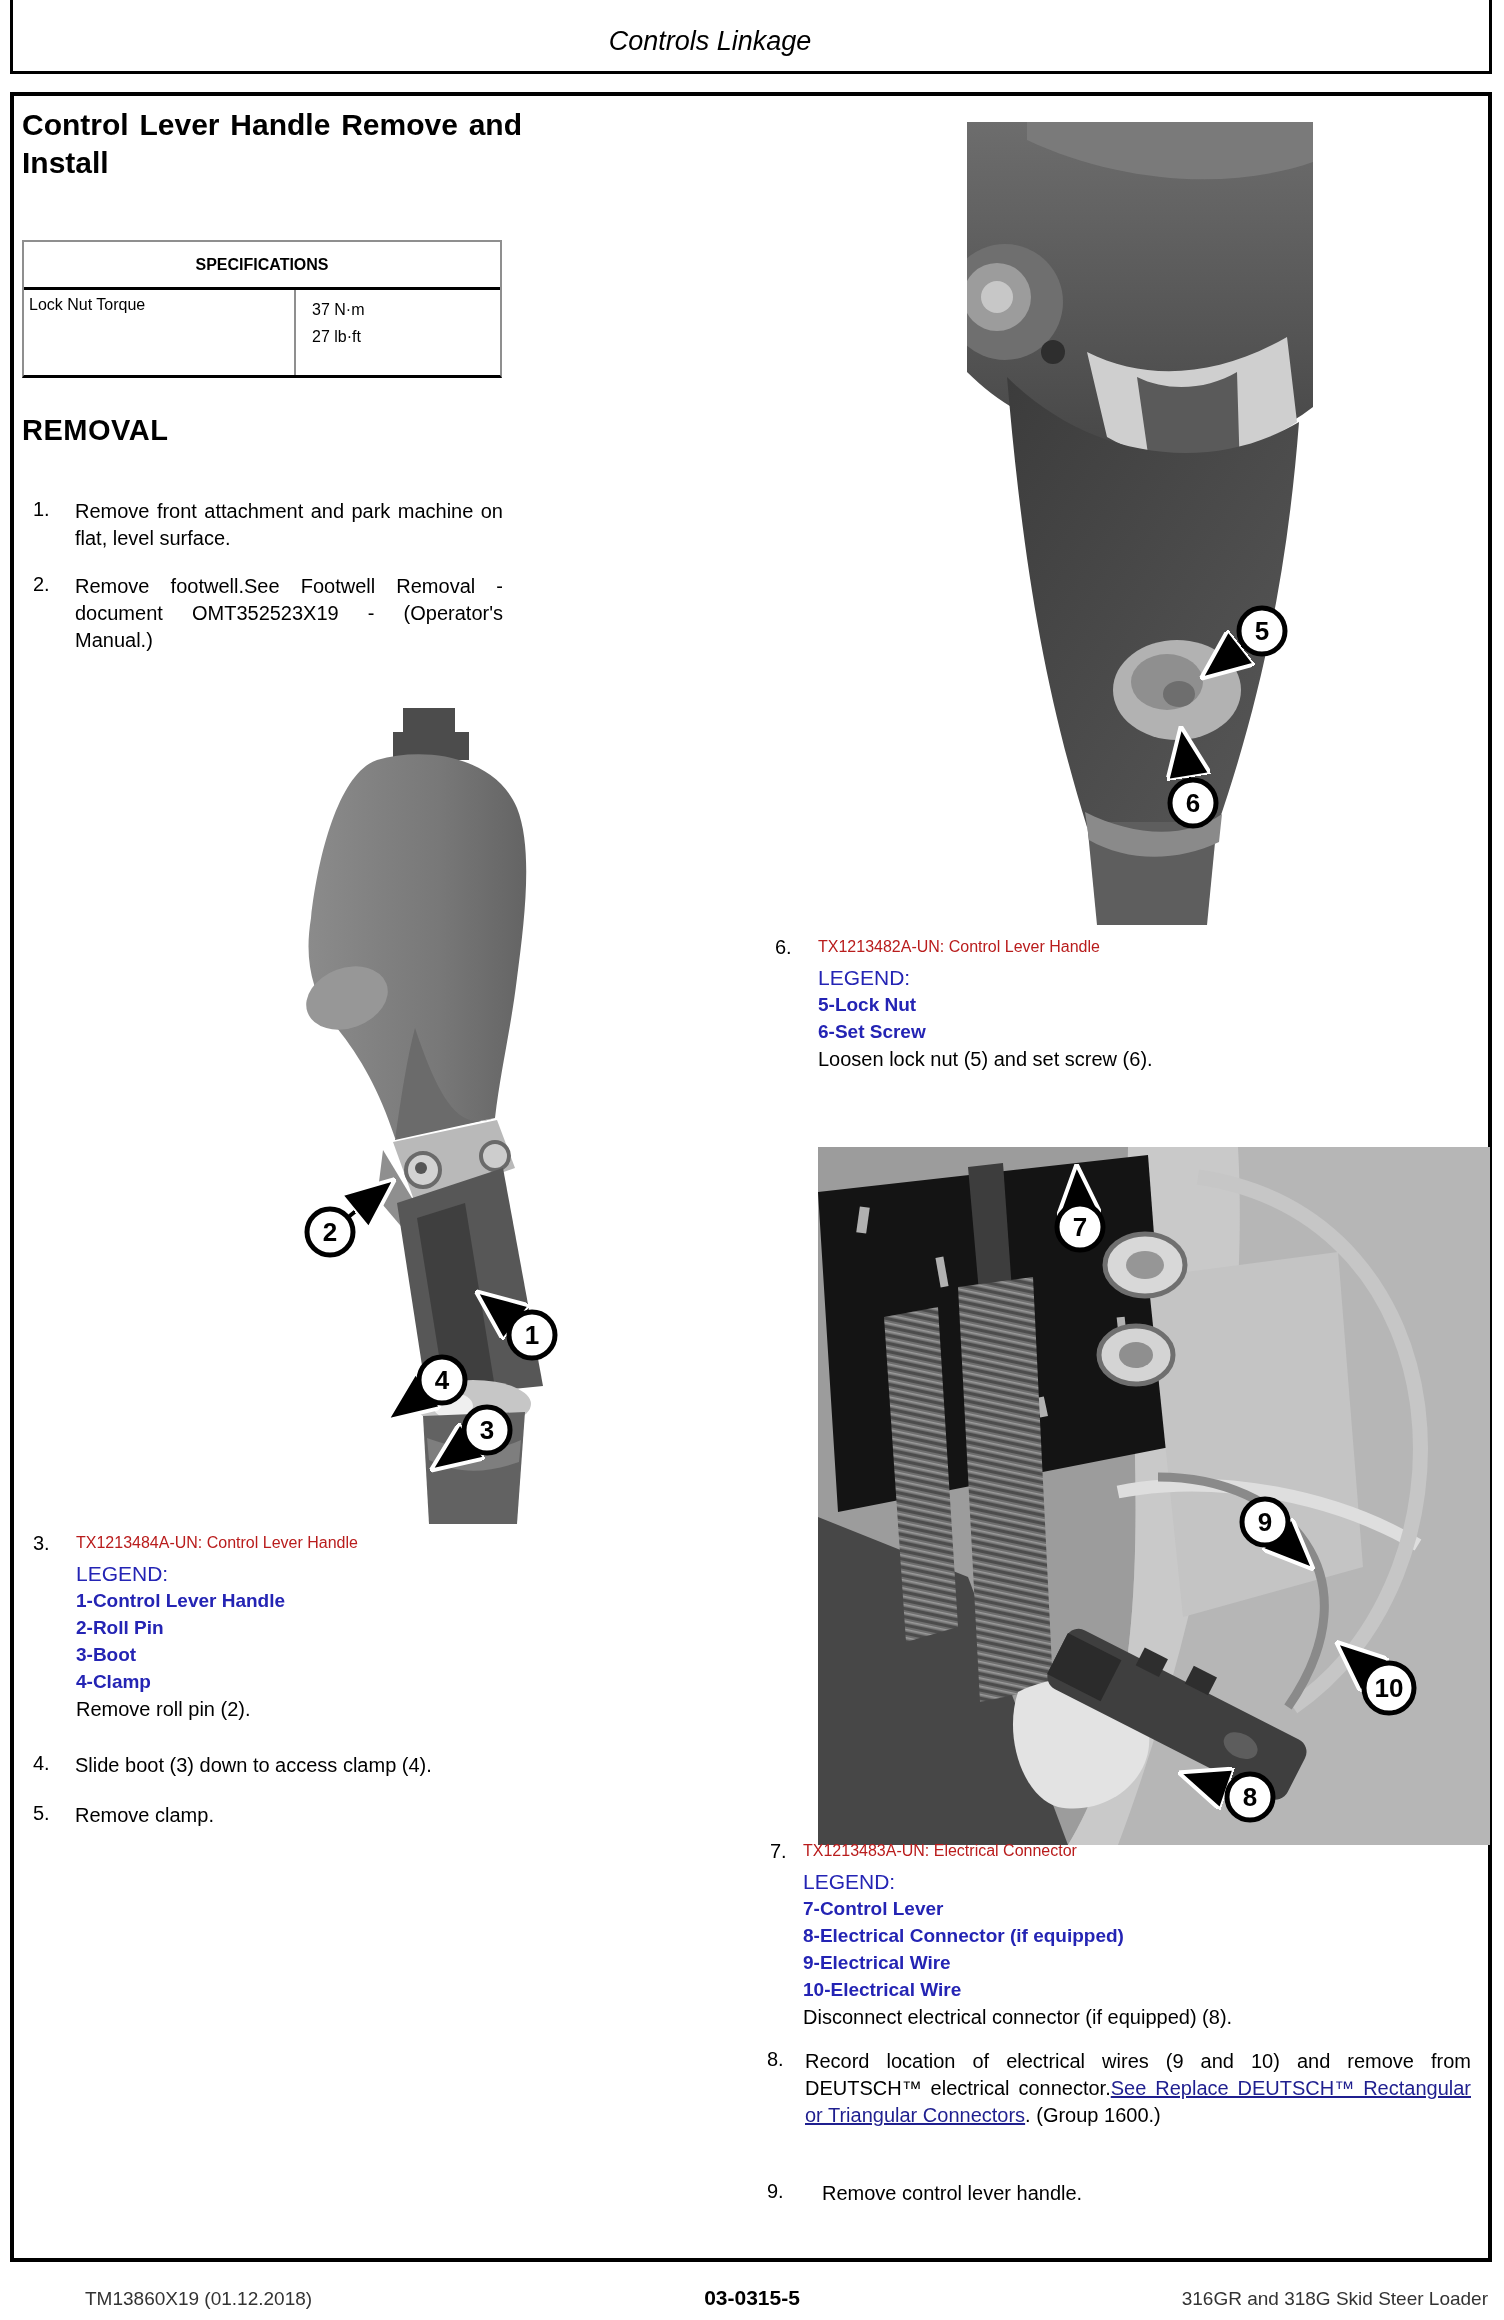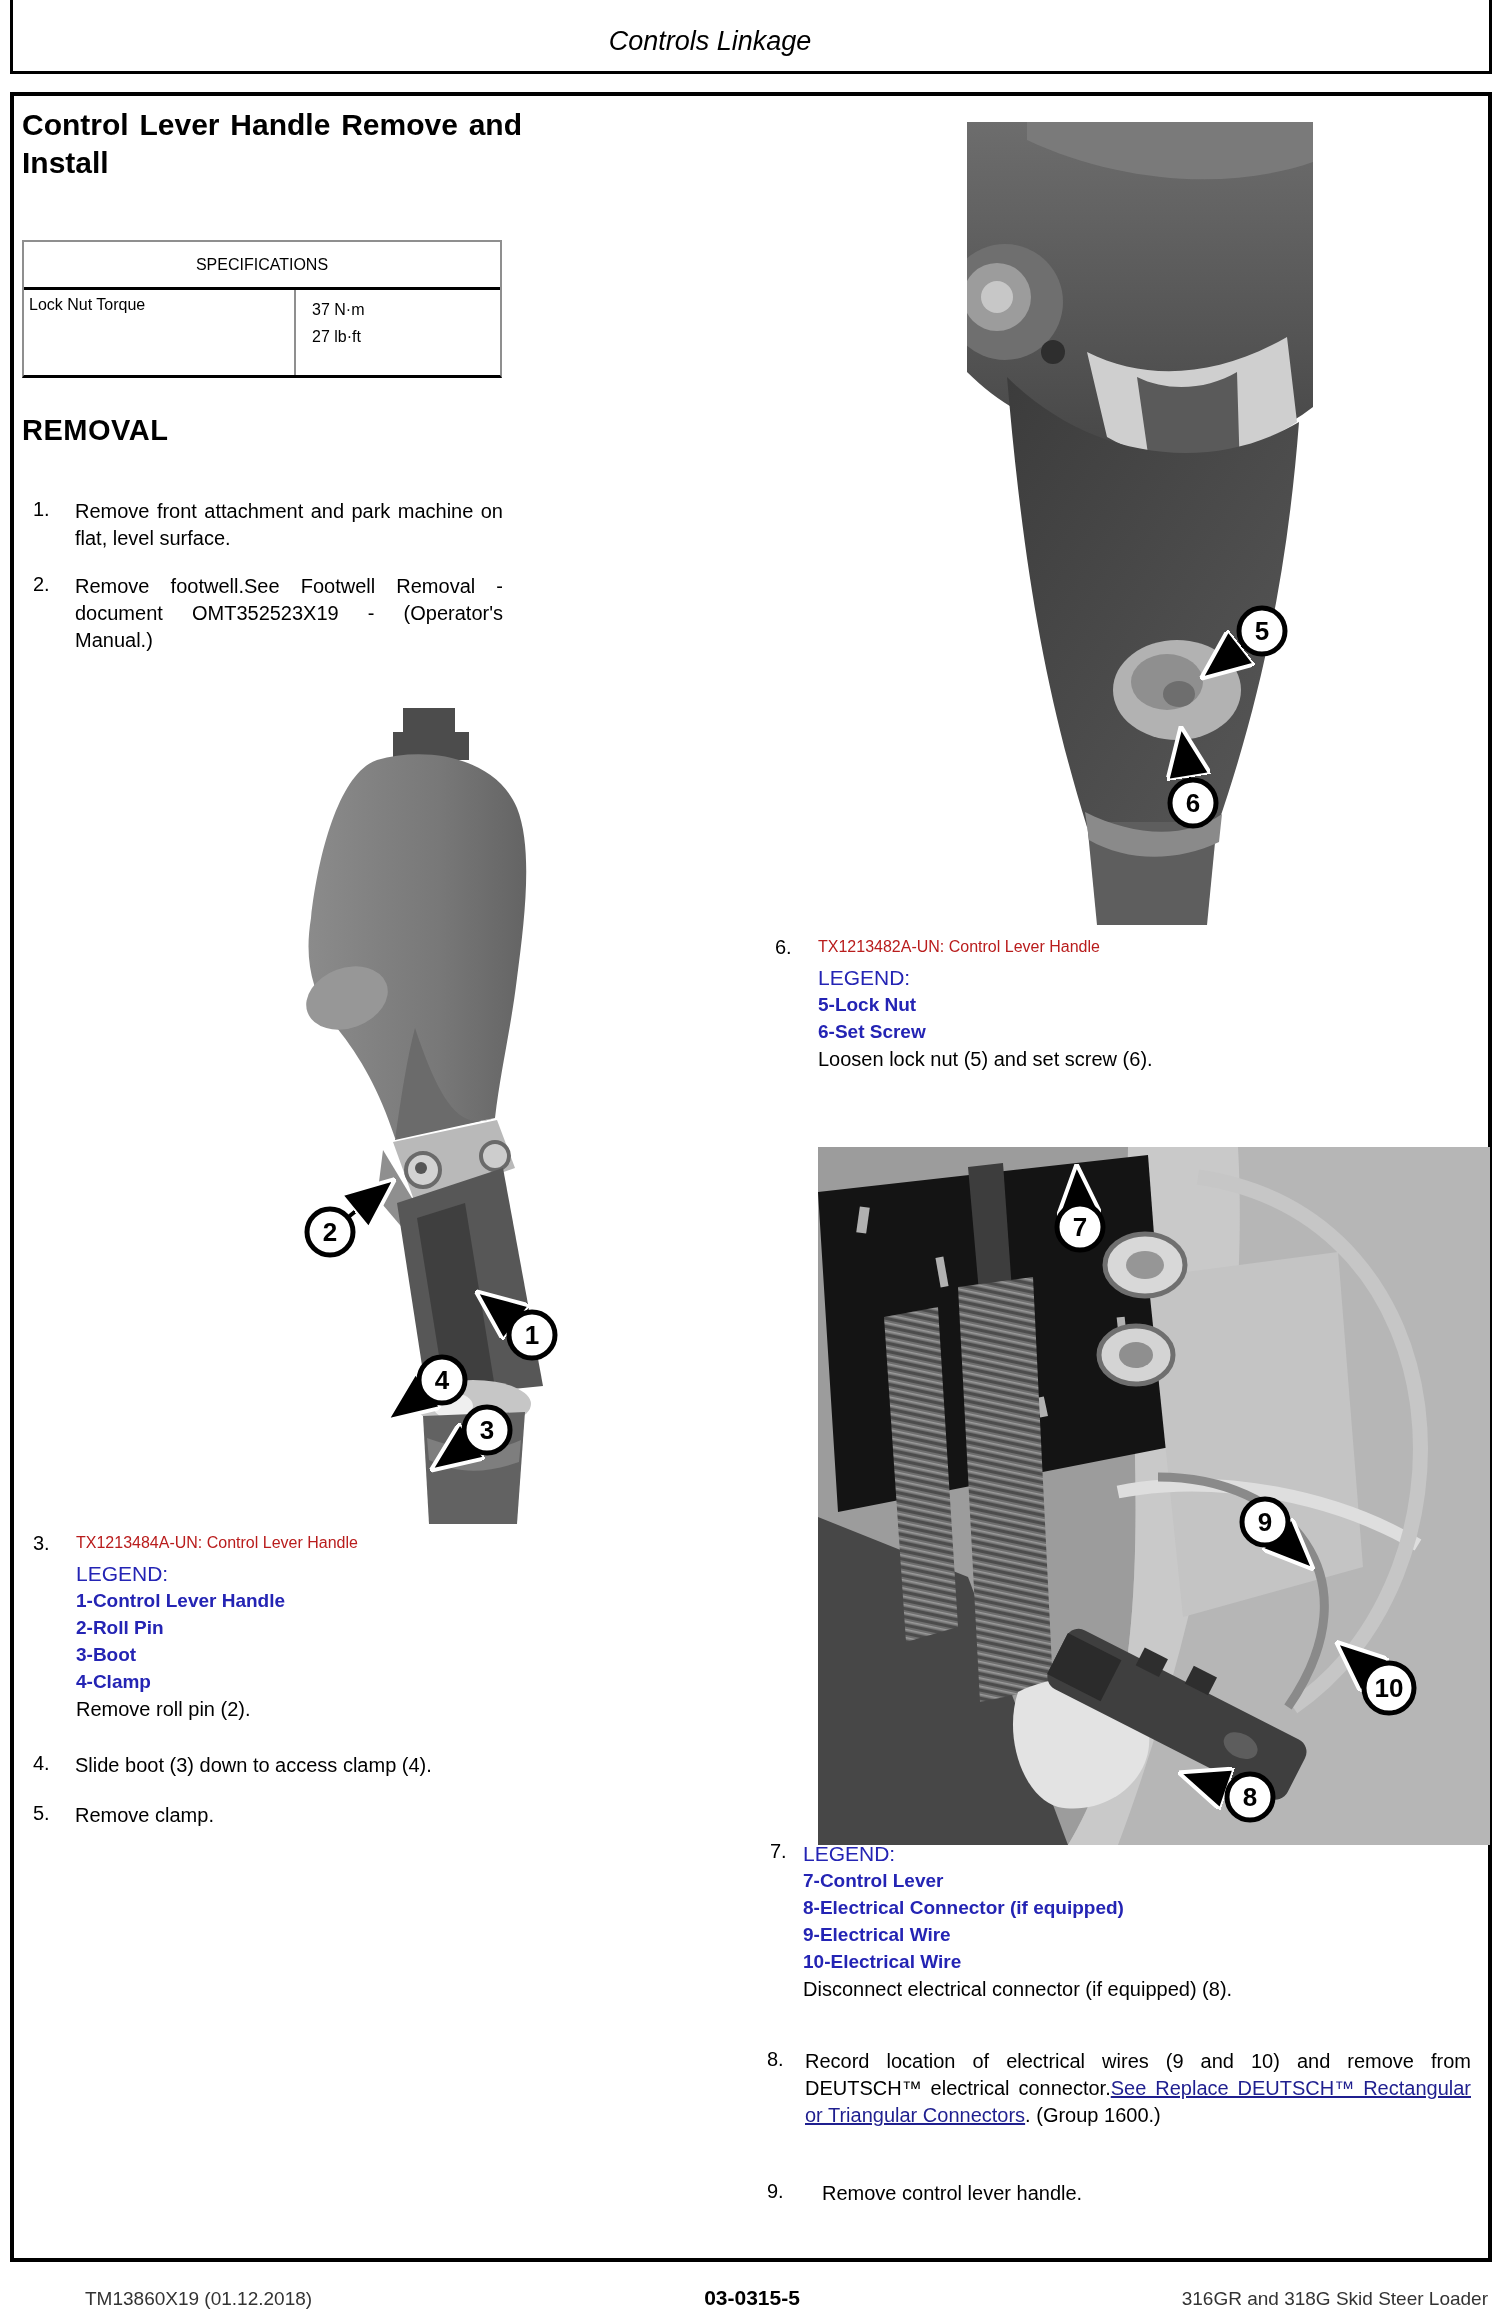--- a/index.html
+++ b/index.html
@@ -14,21 +14,21 @@
   .header-title{left:10px;top:26px;width:1400px;text-align:center;font-style:italic;font-size:27px;}
 
   
   .main-box{left:10px;top:92px;width:1482px;height:2170px;border:4px solid #000;box-sizing:border-box;}
 
   .doc-title{left:22px;top:106px;width:500px;font-size:30px;font-weight:bold;line-height:38px;text-align:justify;}
 
   
   .spec{left:22px;top:240px;width:480px;border:2px solid #8f8f8f;border-bottom:3px solid #000;box-sizing:border-box;background:#fff;}
   .spec-header{height:45px;display:flex;align-items:center;justify-content:center;
-               font-size:16px;font-weight:normal;border-bottom:3px solid #000;}
+               font-size:16px;font-weight:bold;border-bottom:3px solid #000;}
   .spec-body{display:flex;height:85px;}
   .spec-label{width:272px;border-right:2px solid #8f8f8f;padding:6px 4px 0 5px;font-size:16px;box-sizing:border-box;}
   .spec-values{flex:1;padding:6px 0 0 16px;font-size:16px;line-height:27px;}
 
   .section-heading{left:22px;top:414px;font-size:29px;font-weight:bold;letter-spacing:0.5px;}
 
   .step-num{font-size:20px;}
   .step-text{font-size:20px;line-height:27px;text-align:justify;}
 
   
@@ -293,20 +293,21 @@
       <g>
         <line x1="432" y1="650" x2="368" y2="628" stroke="#000" stroke-width="4" marker-end="url(#arrC)"></line>
         <circle cx="432" cy="650" r="23" fill="#fff" stroke="#000" stroke-width="5"></circle>
         <text class="callout-text" x="432" y="659" text-anchor="middle">8</text>
       </g>
     </svg>
   </figure>
 
   <div class="abs cap-num" style="left:770px;top:1840px;">7.</div>
   <div class="abs cap" style="left:803px;top:1840px;width:650px;">
+    <div class="cap-ref">TX1213483A-UN: Electrical Connector</div>
     <div class="cap-legend">LEGEND:</div>
     <div class="cap-item">7-Control Lever</div>
     <div class="cap-item">8-Electrical Connector (if equipped)</div>
     <div class="cap-item">9-Electrical Wire</div>
     <div class="cap-item">10-Electrical Wire</div>
     <div class="cap-note">Disconnect electrical connector (if equipped) (8).</div>
   </div>
 
   <div class="abs step-num" style="left:767px;top:2048px;">8.</div>
   <div class="abs step-text" style="left:805px;top:2048px;width:666px;"><span>Record location of electrical wires (9 and 10) and remove from DEUTSCH™ electrical connector.</span><span class="xref">See Replace DEUTSCH™ Rectangular or Triangular Connectors</span><span>. (Group 1600.)</span></div>

